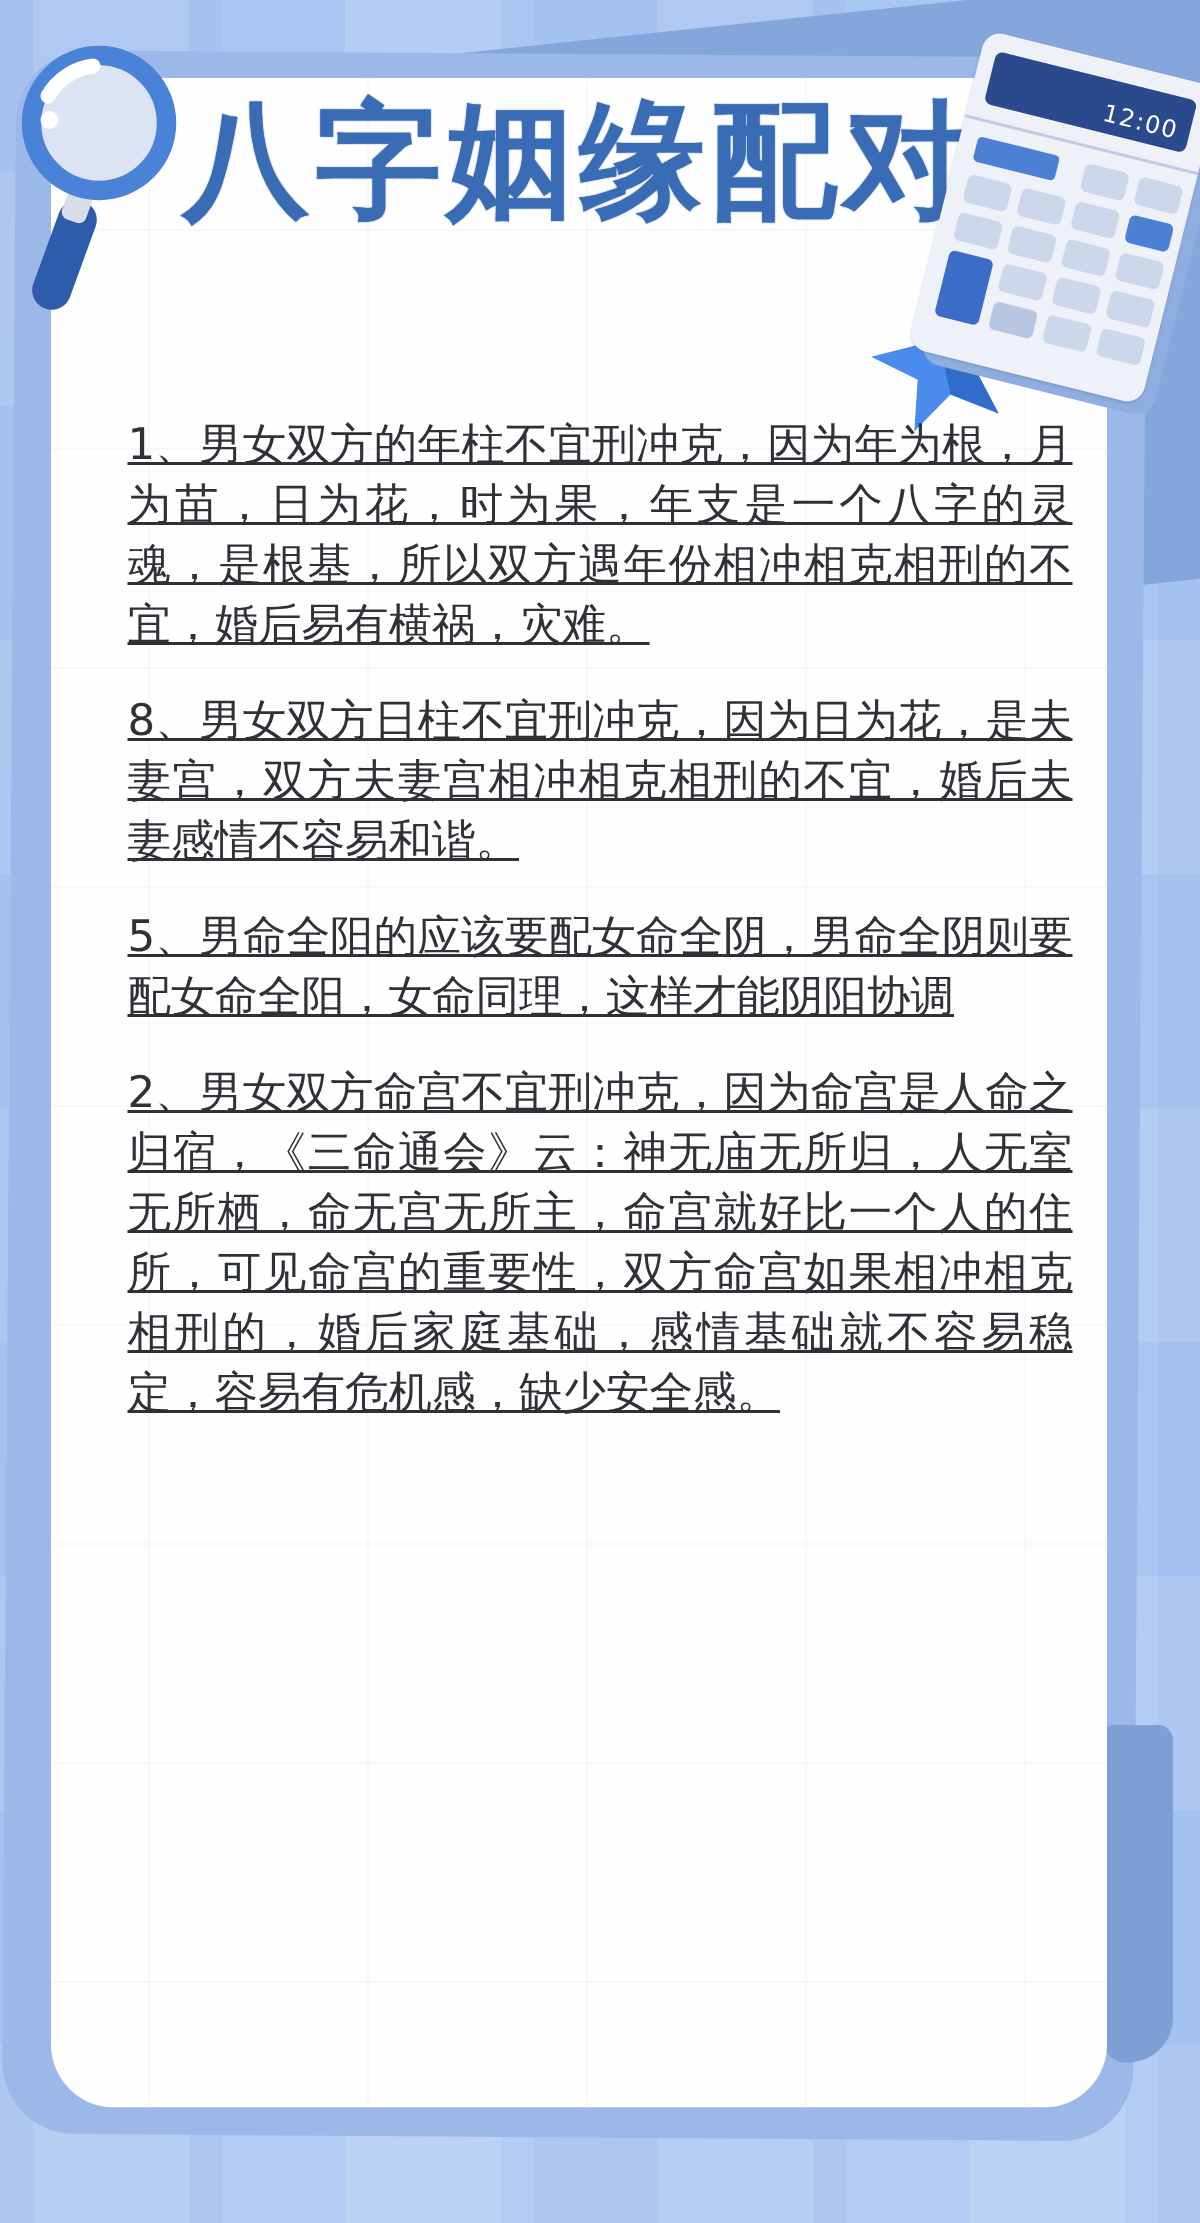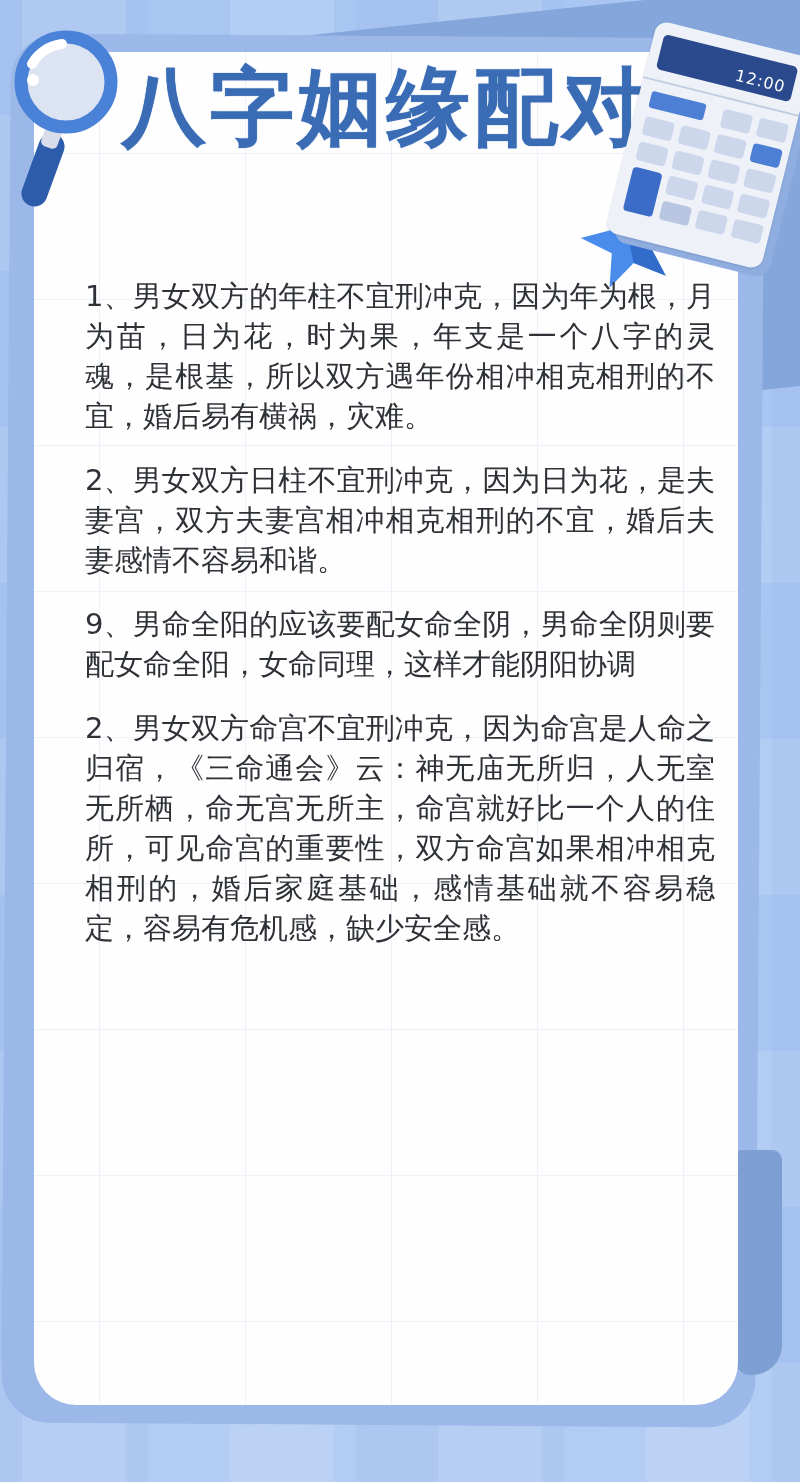--- a/index.html
+++ b/index.html
@@ -27,21 +27,21 @@
     background-image:
       linear-gradient(90deg,#edf1f8 1px,rgba(0,0,0,0) 1px),
       linear-gradient(#edf1f8 1px,rgba(0,0,0,0) 1px);
     background-size:146px 146px;background-position:65px 101px;}
   .title{position:absolute;left:34px;top:56px;width:704px;text-align:center;
     color:#3a6bb5;font-weight:900;font-size:84px;line-height:102px;letter-spacing:4px;
     text-shadow:0 0 1px #3a6bb5;}
   .title .t2{letter-spacing:6px;}
   .paragraphs{position:absolute;left:85px;top:276px;width:630px;
     color:#2e3136;font-size:29px;line-height:40px;text-align:justify;}
-  .paragraphs p{margin:0 0 24px 0;}
+  .paragraphs p{margin:0 0 24px 0;text-decoration:underline;}
   
   .star{position:absolute;left:578px;top:190px;width:102px;height:102px;}
   
   .magnifier{position:absolute;left:2px;top:20px;width:140px;height:195px;}
   
   .calc-wrap{position:absolute;left:655px;top:22px;width:175px;height:230px;
     transform:rotate(14deg);transform-origin:10px 10px;}
   .calc-shadow{position:absolute;left:9px;top:7px;width:160px;height:218px;
     background:#8fadde;border-radius:14px;}
   .calc-body{position:absolute;left:0;top:0;width:160px;height:218px;
@@ -77,22 +77,22 @@
     <svg width="102" height="102" viewBox="0 0 100 100">
       <g transform="rotate(-12 50 50)">
         <polygon points="50,4 61.8,35.8 95.6,37.2 69,58.2 78.2,90.8 50,72 21.8,90.8 31,58.2 4.4,37.2 38.2,35.8" fill="#4a8ceb"></polygon>
         <polygon points="50,4 61.8,35.8 95.6,37.2 69,58.2 78.2,90.8 50,72 50,52" fill="#2e66c6" opacity="0.85"></polygon>
       </g>
     </svg>
   </div>
 
   <div class="paragraphs">
     <p>1、男女双方的年柱不宜刑冲克，因为年为根，月为苗，日为花，时为果，年支是一个八字的灵魂，是根基，所以双方遇年份相冲相克相刑的不宜，婚后易有横祸，灾难。</p>
-    <p>2、男女双方日柱不宜刑冲克，因为日为花，是夫妻宫，双方夫妻宫相冲相克相刑的不宜，婚后夫妻感情不容易和谐。</p>
-    <p>9、男命全阳的应该要配女命全阴，男命全阴则要配女命全阳，女命同理，这样才能阴阳协调</p>
+    <p>8、男女双方日柱不宜刑冲克，因为日为花，是夫妻宫，双方夫妻宫相冲相克相刑的不宜，婚后夫妻感情不容易和谐。</p>
+    <p>5、男命全阳的应该要配女命全阴，男命全阴则要配女命全阳，女命同理，这样才能阴阳协调</p>
     <p>2、男女双方命宫不宜刑冲克，因为命宫是人命之归宿，《三命通会》云：神无庙无所归，人无室无所栖，命无宫无所主，命宫就好比一个人的住所，可见命宫的重要性，双方命宫如果相冲相克相刑的，婚后家庭基础，感情基础就不容易稳定，容易有危机感，缺少安全感。</p>
   </div>
 
   <div class="magnifier">
     <svg width="140" height="195" viewBox="0 0 140 195">
       <rect x="28" y="112" width="26" height="76" rx="13" fill="#2d5cab" transform="rotate(20 41 150)"></rect>
       <rect x="42" y="100" width="17" height="28" rx="5" fill="#d8dde9" transform="rotate(20 50 114)"></rect>
       <circle cx="64" cy="62" r="45" fill="#dce3f2" stroke="#4a82d8" stroke-width="13"></circle>
       <path d="M30,44 A40,40 0 0 1 60,24" stroke="#ffffff" stroke-width="10" fill="none" stroke-linecap="round"></path>
       <circle cx="31" cy="60" r="6" fill="#ffffff"></circle>

